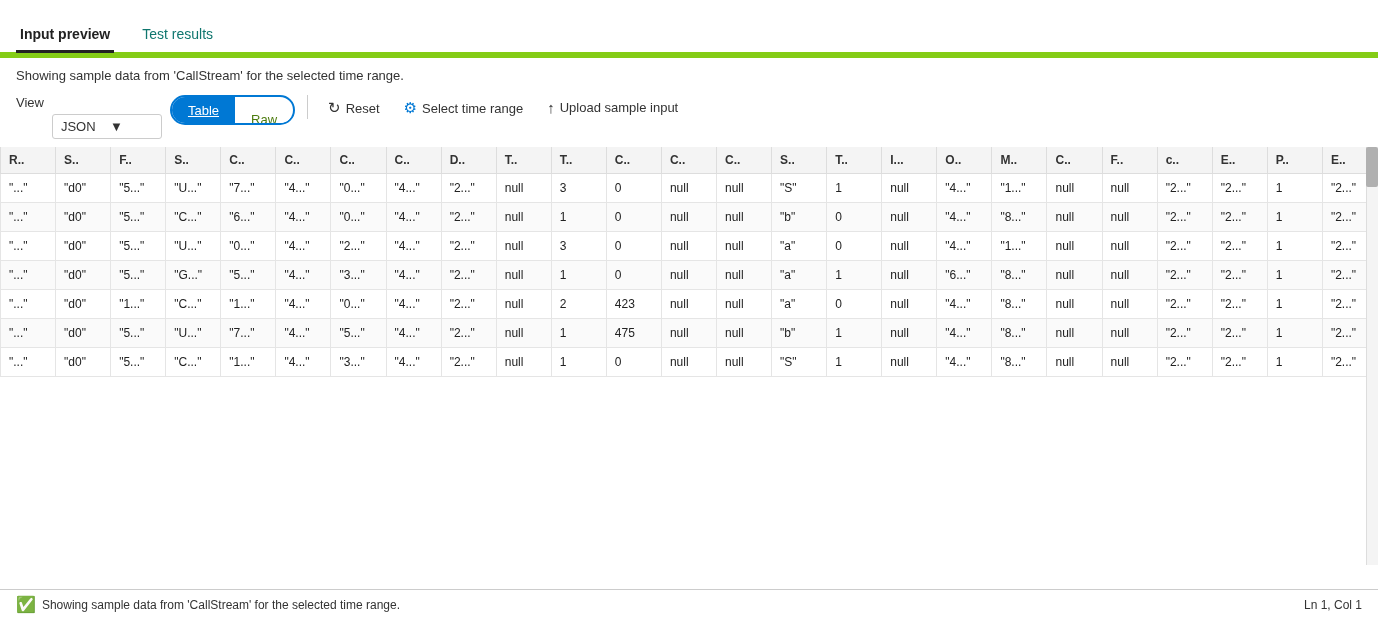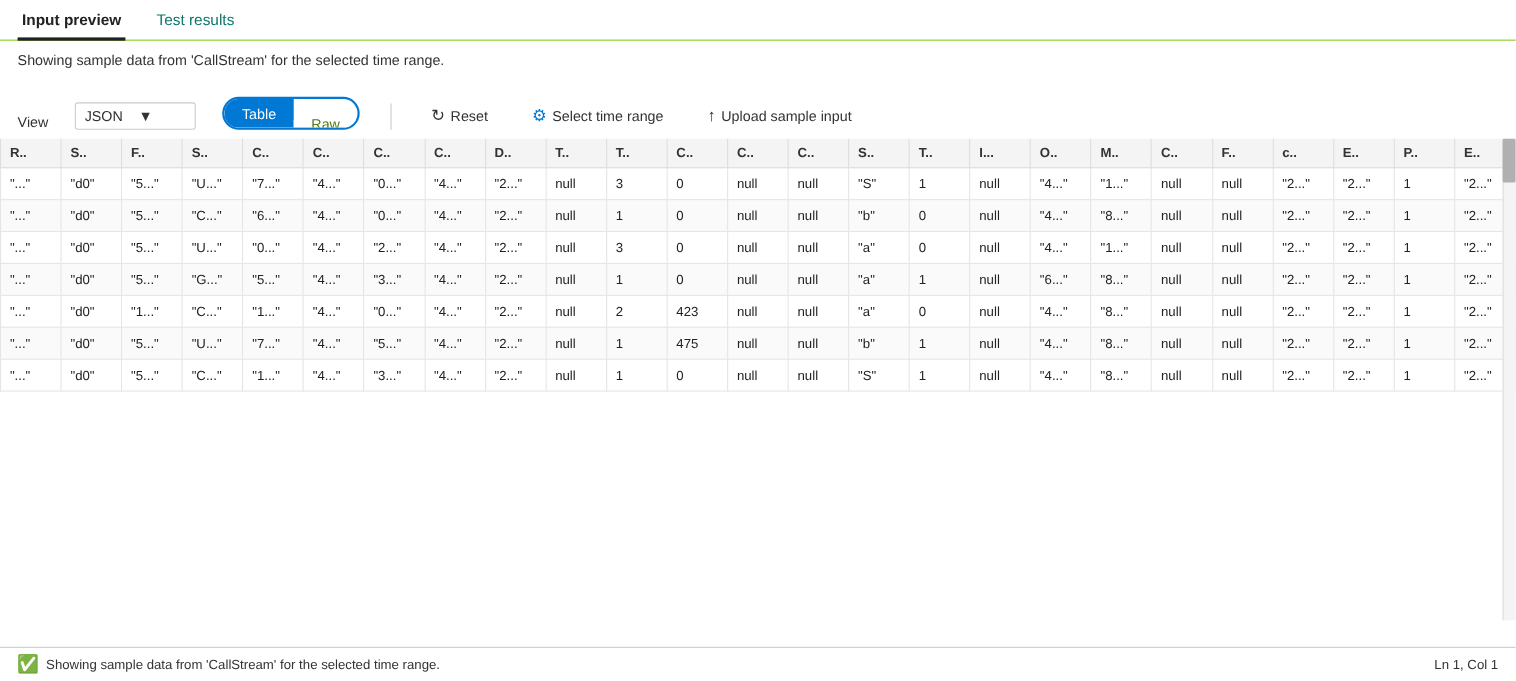--- a/index.html
+++ b/index.html
@@ -11,24 +11,25 @@
       width: 1378px;
       height: 619px;
       overflow: hidden;
       display: flex;
       flex-direction: column;
     }
 
     
     .tabs {
       display: flex;
-      border-bottom: 1px solid #84cc16;
+      border-bottom: 6px solid #84cc16;
       padding: 0 16px;
       gap: 24px;
       flex-shrink: 0;
+      margin-top: 16px;
     }
     .tab {
       padding: 10px 4px 8px;
       cursor: pointer;
       font-size: 14px;
       color: #555;
       border-bottom: 3px solid transparent;
       margin-bottom: -1px;
     }
     .tab.active {
@@ -44,23 +45,23 @@
     .subtitle {
       padding: 10px 16px 6px;
       font-size: 13px;
       color: #333;
       flex-shrink: 0;
     }
 
     
     .toolbar {
       display: flex;
-      align-items: flex-end;
+      align-items: flex-start;
       padding: 6px 16px 8px;
-      gap: 24px;
+      gap: 8px;
       flex-shrink: 0;
     }
     .view-label {
       font-size: 13px;
       color: #333;
     }
     .select-wrapper {
       display: flex;
       align-items: center;
       border: 1px solid #ccc;
@@ -95,20 +96,21 @@
       font-size: 13px;
       cursor: pointer;
       display: flex;
       align-items: center;
       border: none;
       outline: none;
     }
     .toggle-btn.active {
       background: #0078d4;
       color: #fff;
+      text-decoration: underline;
     }
     .toggle-btn.inactive {
       background: #fff;
       color: #4d7c0f;
       margin-top: 19px;
     }
 
     .toolbar-divider {
       width: 1px;
       height: 24px;

